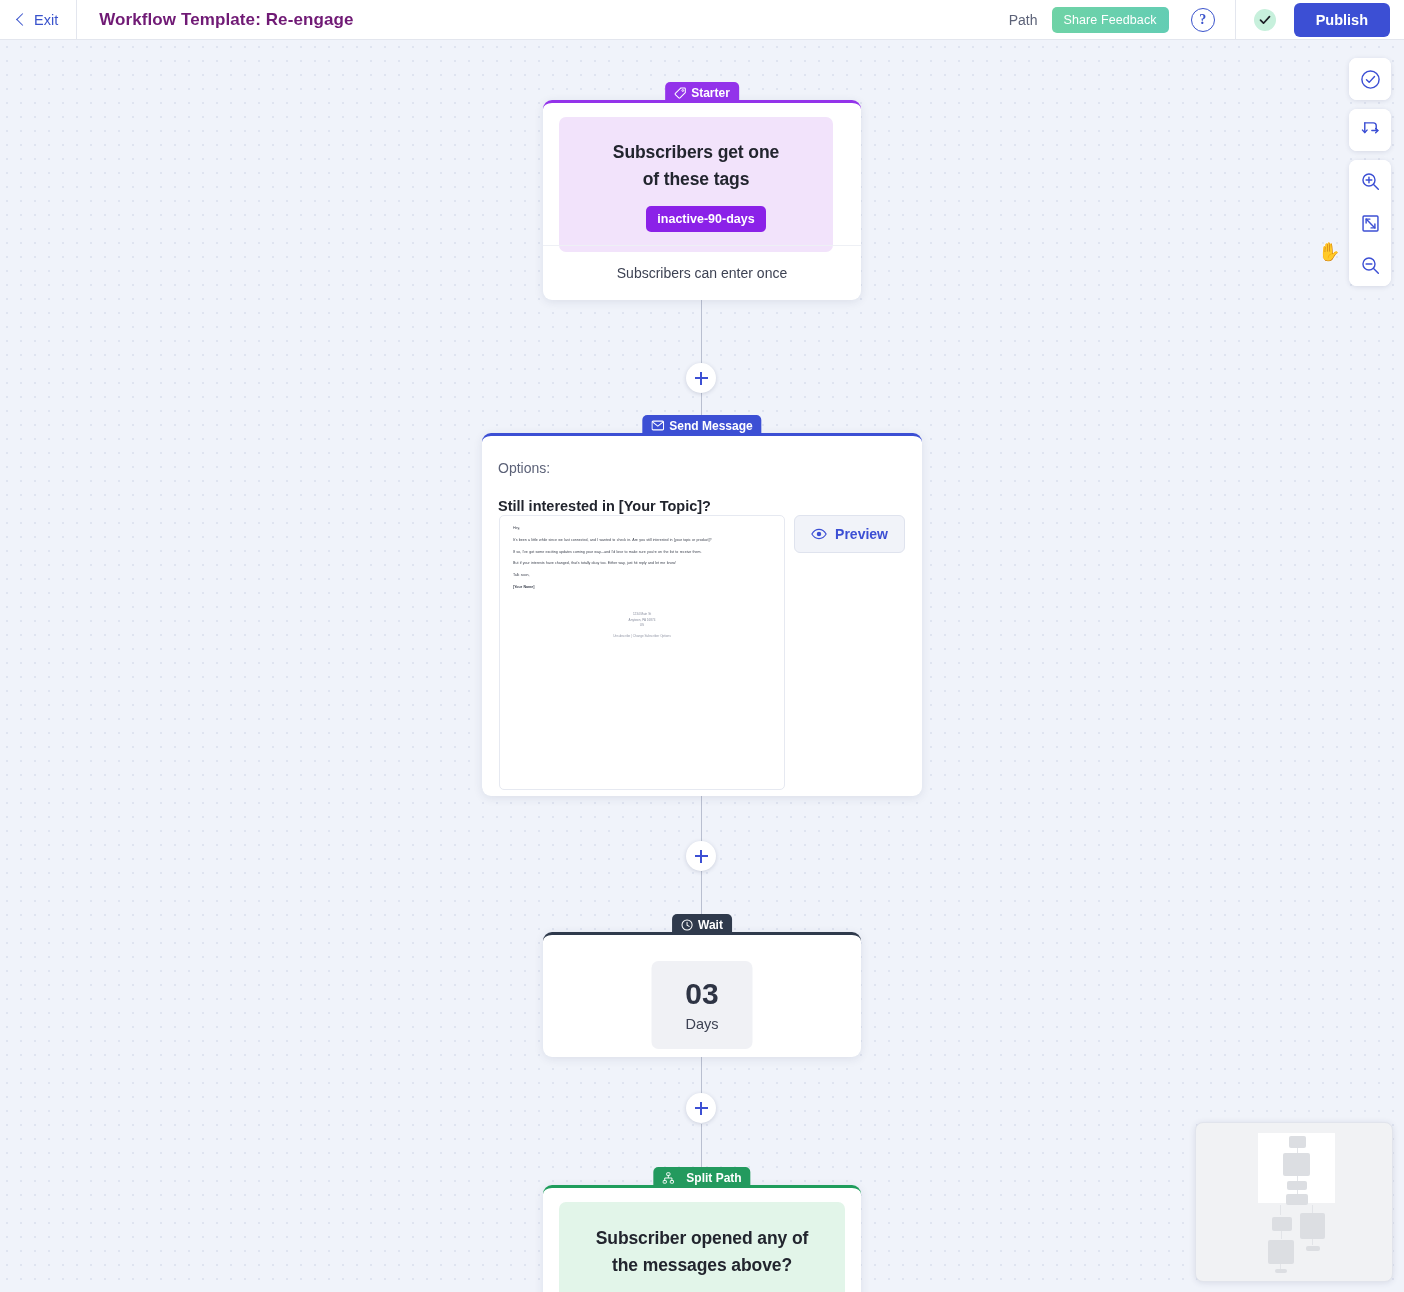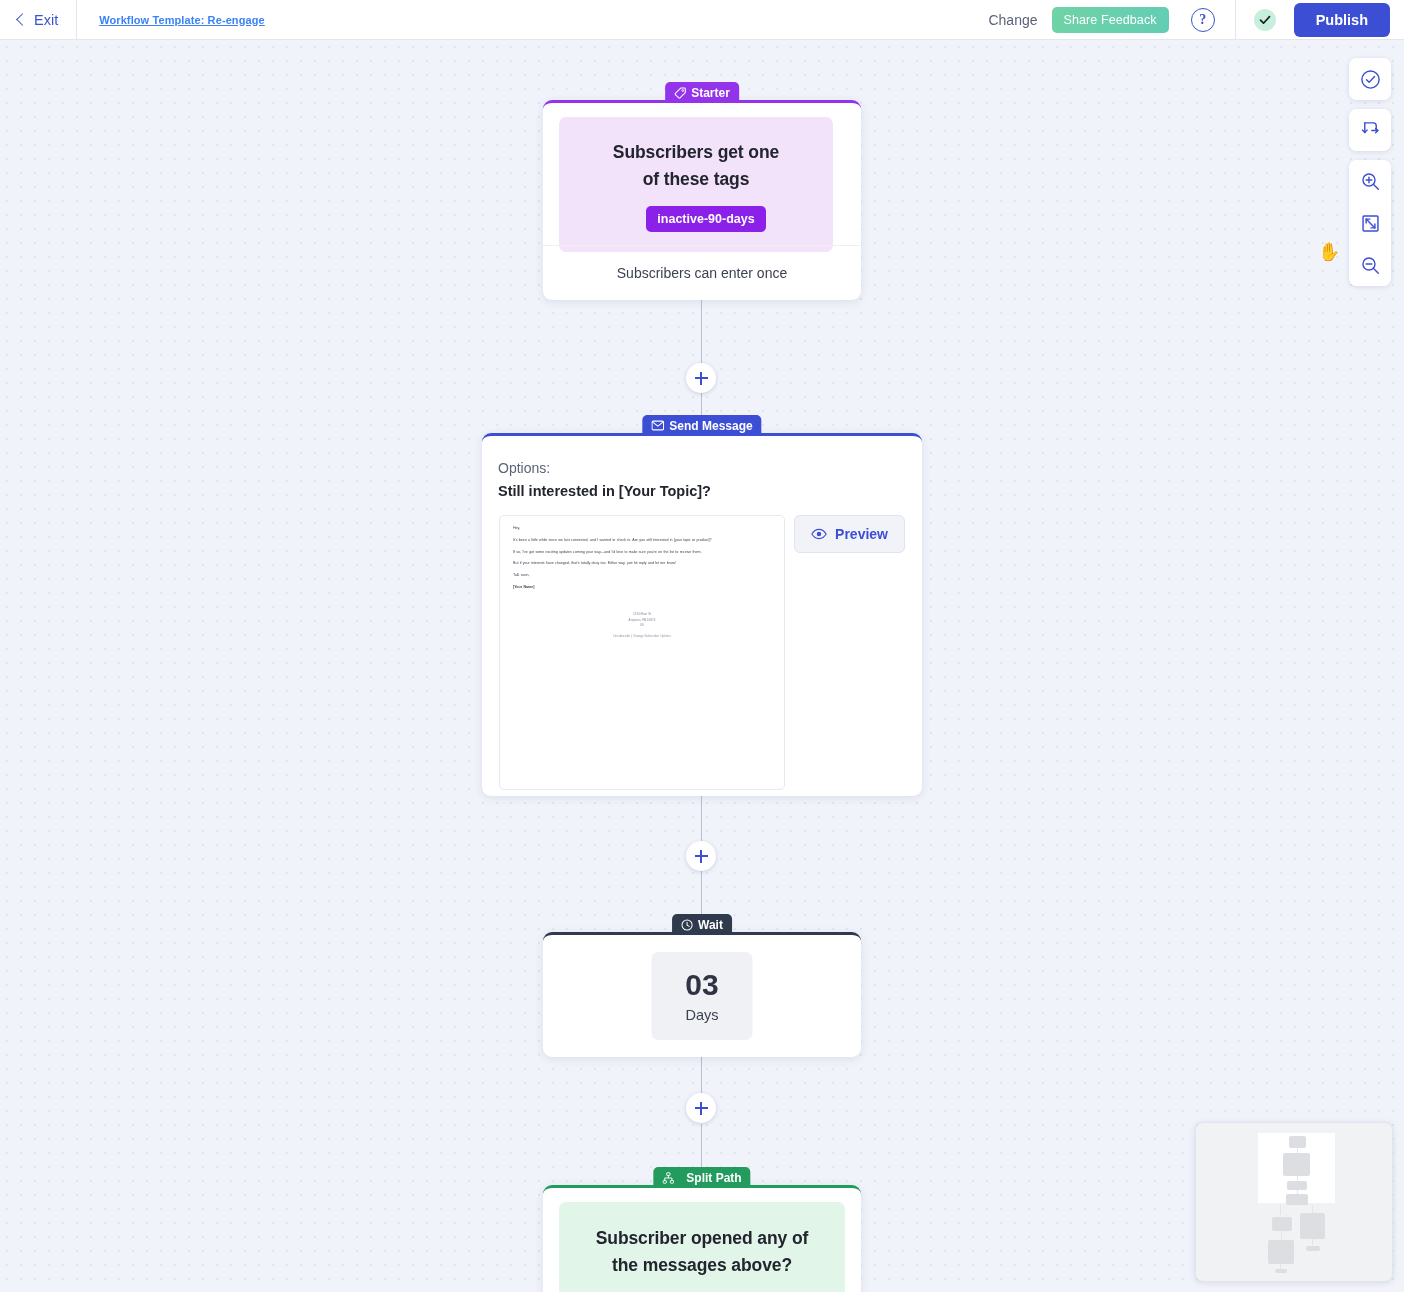--- a/index.html
+++ b/index.html
@@ -29,23 +29,22 @@
   #exit-button .chev {
     width: 9px; height: 9px;
     border-left: 1.8px solid #3a53cc;
     border-bottom: 1.8px solid #3a53cc;
     transform: rotate(45deg);
     margin-top: 0px;
   }
   .hdr-div { width: 1px; height: 40px; background: #e3e6ee; }
   #workflow-title {
     padding-left: 22px;
-    font-size: 11px; color: #3b82f6; font-weight: 600;
+    font-size: 17px; color: #701a75; font-weight: 600;
     letter-spacing: .1px;
-    text-decoration: underline;
   }
   #header-right {
     margin-left: auto; display: flex; align-items: center; height: 40px;
   }
   #saved-status { font-size: 14px; color: #5c6278; margin-right: 14px; }
   #share-feedback-button {
     background: linear-gradient(100deg,#6fd3a6,#63cdb4);
     color: #ffffff; font-size: 12.5px; font-weight: 400;
     padding: 6px 12px; border-radius: 5px; border: none; cursor: pointer;
     letter-spacing: .1px;
@@ -144,21 +143,21 @@
   }
 
   
   #send-message-node {
     left: 482px; top: 393px; width: 440px; height: 363px;
     border-top: 3px solid #3c4fd4;
   }
   #send-message-badge { background: #3c4fd4; }
   #subject-label { position:absolute; left: 16px; top: 24px; font-size: 14px; color: #5c6278; }
   #subject-value {
-    position:absolute; left: 16px; top: 47px;
+    position:absolute; left: 16px; top: 62px;
     font-size: 14.5px; font-weight: 700; color: #22252e;
   }
   #email-thumb {
     position: absolute; left: 17px; top: 79px;
     width: 286px; height: 275px;
     background: #fff; border: 1px solid #e6e9f1; border-radius: 5px;
     overflow: hidden; padding: 9px 13px;
   }
   #email-thumb p {
     font-size: 3.6px; line-height: 1.75; color: #3a3f4c;
@@ -179,21 +178,21 @@
     display: flex; align-items: center; gap: 8px;
   }
 
   
   #wait-node {
     left: 543px; top: 892px; width: 318px; height: 125px;
     border-top: 3px solid #2f3a4c;
   }
   #wait-badge { background: #2f3a4c; }
   #wait-box {
-    position: absolute; left: 50%; top: 17px; transform: translateX(-50%);
+    position: absolute; left: 50%; top: 26px; transform: translateX(-50%);
     width: 101px; height: 88px; background: #f0f1f5; border-radius: 7px;
     display: flex; flex-direction: column; align-items: center; justify-content: center;
   }
   #wait-amount { font-size: 30px; font-weight: 700; color: #2e3444; line-height: 1; }
   #wait-unit { font-size: 14.5px; color: #3d4253; margin-top: 7px; text-align: center; }
 
   
   #split-path-node {
     left: 543px; top: 1145px; width: 318px; height: 160px;
     border-top: 3px solid #1f9d5c;
@@ -252,21 +251,21 @@
 
 <div id="app-header">
   <a id="exit-button">
     <span class="chev"></span>
     <span>Exit</span>
   </a>
   <div class="hdr-div"></div>
   <div id="workflow-title">Workflow Template: Re-engage</div>
 
   <div id="header-right">
-    <span id="saved-status">Change</span>
+    <span id="saved-status">Path</span>
     <button id="share-feedback-button">Share Feedback</button>
     <button id="help-button">?</button>
     <div class="hdr-div2"></div>
     <div id="publish-check">
       <svg width="14" height="14" viewBox="0 0 14 14">
           <path d="M2.5 7.2 L5.5 10.2 L11.5 3.6" fill="none" stroke="#1d1f25" stroke-width="1.7" stroke-linecap="round" stroke-linejoin="round"></path>
         </svg>
     </div>
     <button id="publish-button">Publish</button>
   </div>

